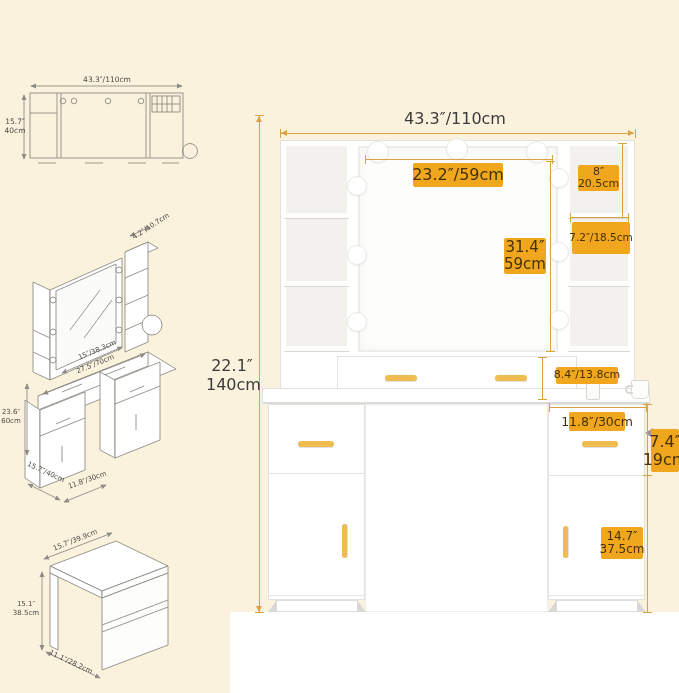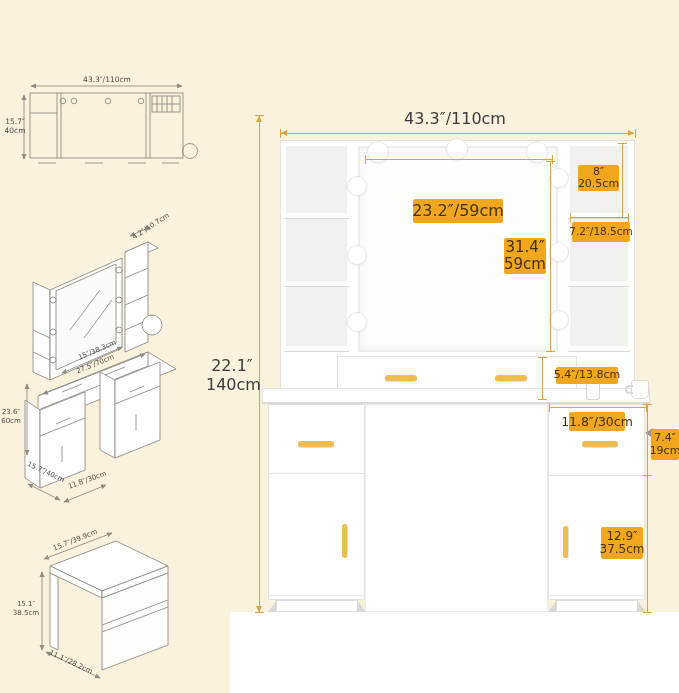--- a/index.html
+++ b/index.html
@@ -231,21 +231,21 @@
 <div class="tickh" style="left:255px;top:115px;"></div>
 <div class="tickh" style="left:255px;top:612px;"></div>
 <div class="dim-label" style="left:206px;top:356px;width:52px;font-size:16px;line-height:19px;">
   <span>22.1″</span><br>
   <span>140cm</span>
 </div>
 
 <div class="dimh" style="left:365px;top:159px;width:187px;"></div>
 <div class="tickv" style="left:365px;top:155px;"></div>
 <div class="tickv" style="left:552px;top:155px;"></div>
-<div class="badge" style="left:413px;top:163px;width:90px;height:24px;font-size:16px;margin-top:36px;">
+<div class="badge" style="left:413px;top:163px;width:90px;height:24px;font-size:16px;">
   <span>23.2″/59cm</span>
 </div>
 
 <div class="dimv" style="left:550px;top:161px;height:190px;"></div>
 <div class="tickh" style="left:546px;top:161px;"></div>
 <div class="tickh" style="left:546px;top:351px;"></div>
 <div class="badge" style="left:504px;top:238px;width:42px;height:36px;font-size:15px;">
   <span>31.4″</span>
   <span>59cm</span>
 </div>
@@ -254,42 +254,42 @@
 <div class="tickh" style="left:618px;top:143px;"></div>
 <div class="tickh" style="left:618px;top:217px;"></div>
 <div class="badge" style="left:578px;top:165px;width:41px;height:26px;font-size:11px;">
   <span>8″</span>
   <span>20.5cm</span>
 </div>
 
 <div class="dimh" style="left:570px;top:217px;width:58px;"></div>
 <div class="tickv" style="left:570px;top:213px;"></div>
 <div class="tickv" style="left:628px;top:213px;"></div>
-<div class="badge" style="left:572px;top:222px;width:58px;height:20px;font-size:10.5px;">
+<div class="badge" style="left:572px;top:222px;width:58px;height:32px;font-size:10.5px;">
   <span>7.2″/18.5cm</span>
 </div>
 
 <div class="dimv" style="left:542px;top:357px;height:42px;"></div>
 <div class="tickh" style="left:538px;top:357px;"></div>
 <div class="tickh" style="left:538px;top:399px;"></div>
 <div class="badge" style="left:556px;top:367px;width:62px;height:17px;font-size:11px;">
-  <span>5.4″/13.8cm</span>
+  <span>8.4″/13.8cm</span>
 </div>
 
 <div class="dimh" style="left:549px;top:407px;width:97px;"></div>
 <div class="tickv" style="left:549px;top:403px;"></div>
 <div class="tickv" style="left:646px;top:403px;"></div>
 <div class="badge" style="left:569px;top:412px;width:56px;height:19px;font-size:12.5px;">
   <span>11.8″/30cm</span>
 </div>
 
 <div class="dimv" style="left:647px;top:404px;height:208px;"></div>
 <div class="tickh" style="left:643px;top:404px;"></div>
 <div class="tickh" style="left:643px;top:475px;"></div>
 <div class="tickh" style="left:643px;top:612px;"></div>
-<div class="badge" style="left:651px;top:429px;width:28px;height:31px;font-size:11px;">
+<div class="badge" style="left:651px;top:429px;width:28px;height:43px;font-size:16px;">
   <span>7.4″</span>
   <span>19cm</span>
 </div>
 <div class="badge" style="left:601px;top:527px;width:42px;height:32px;font-size:12px;">
-  <span>12.9″</span>
+  <span>14.7″</span>
   <span>37.5cm</span>
 </div>
 
 </body></html>

